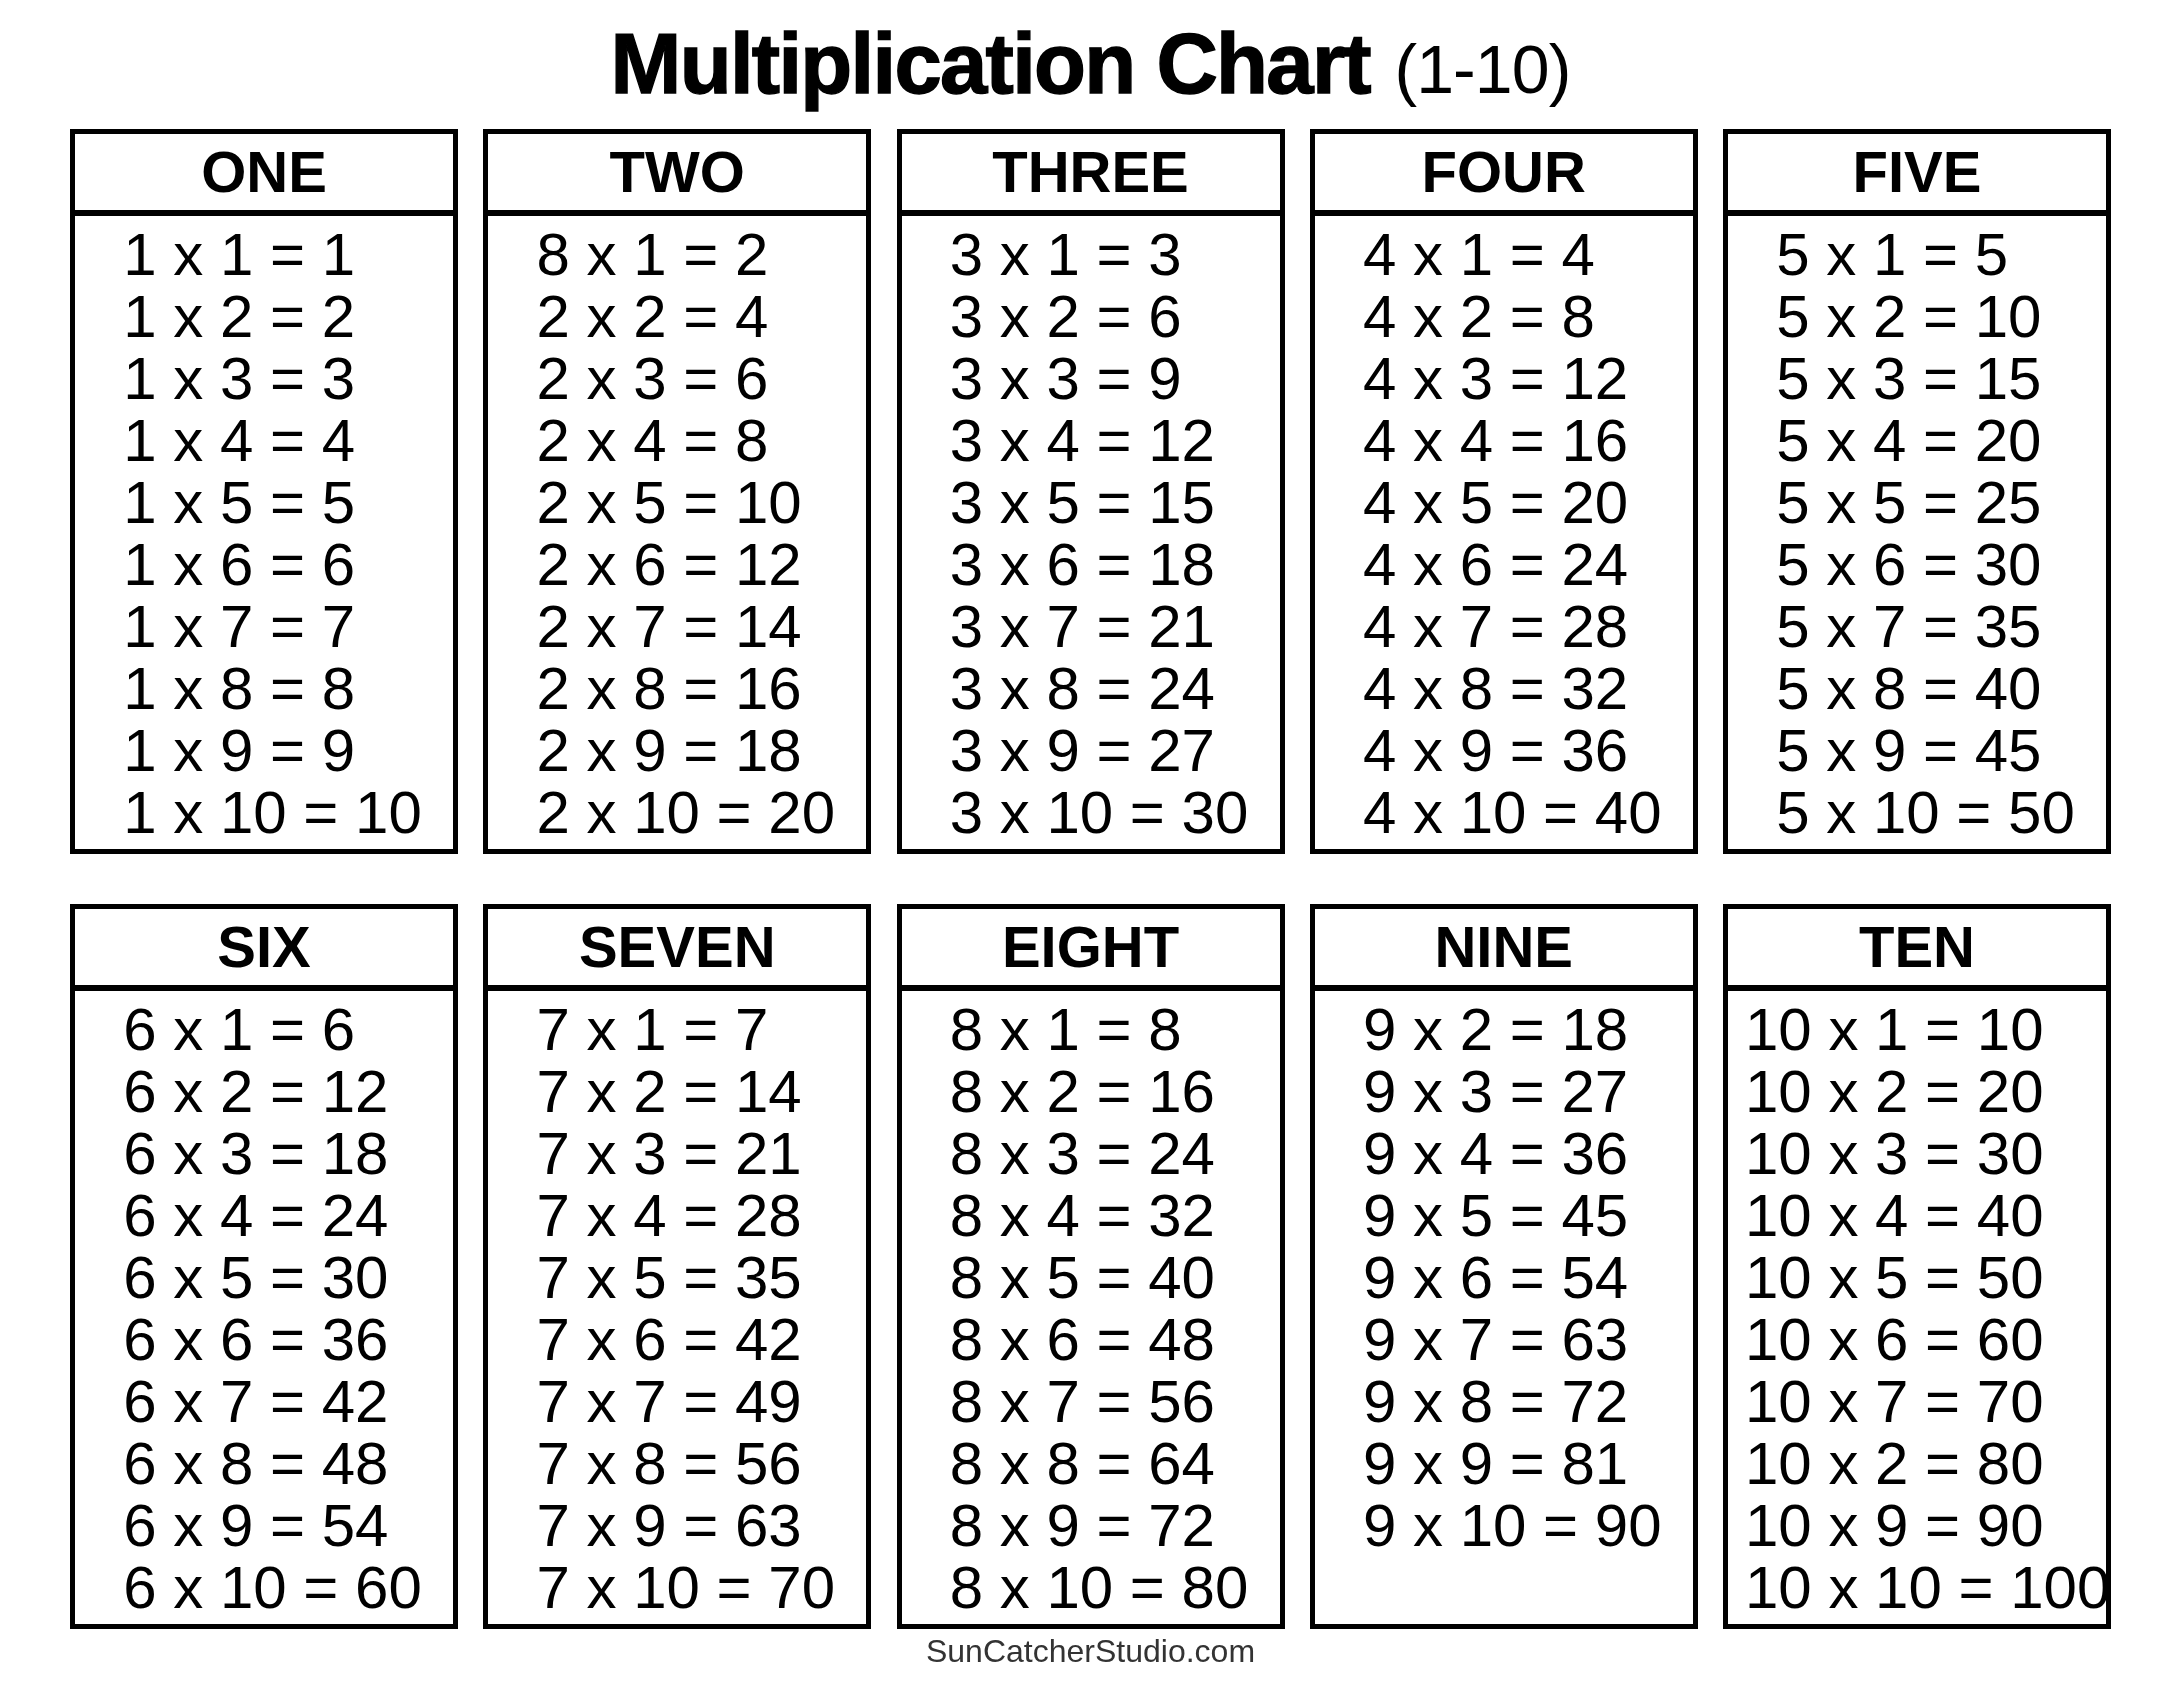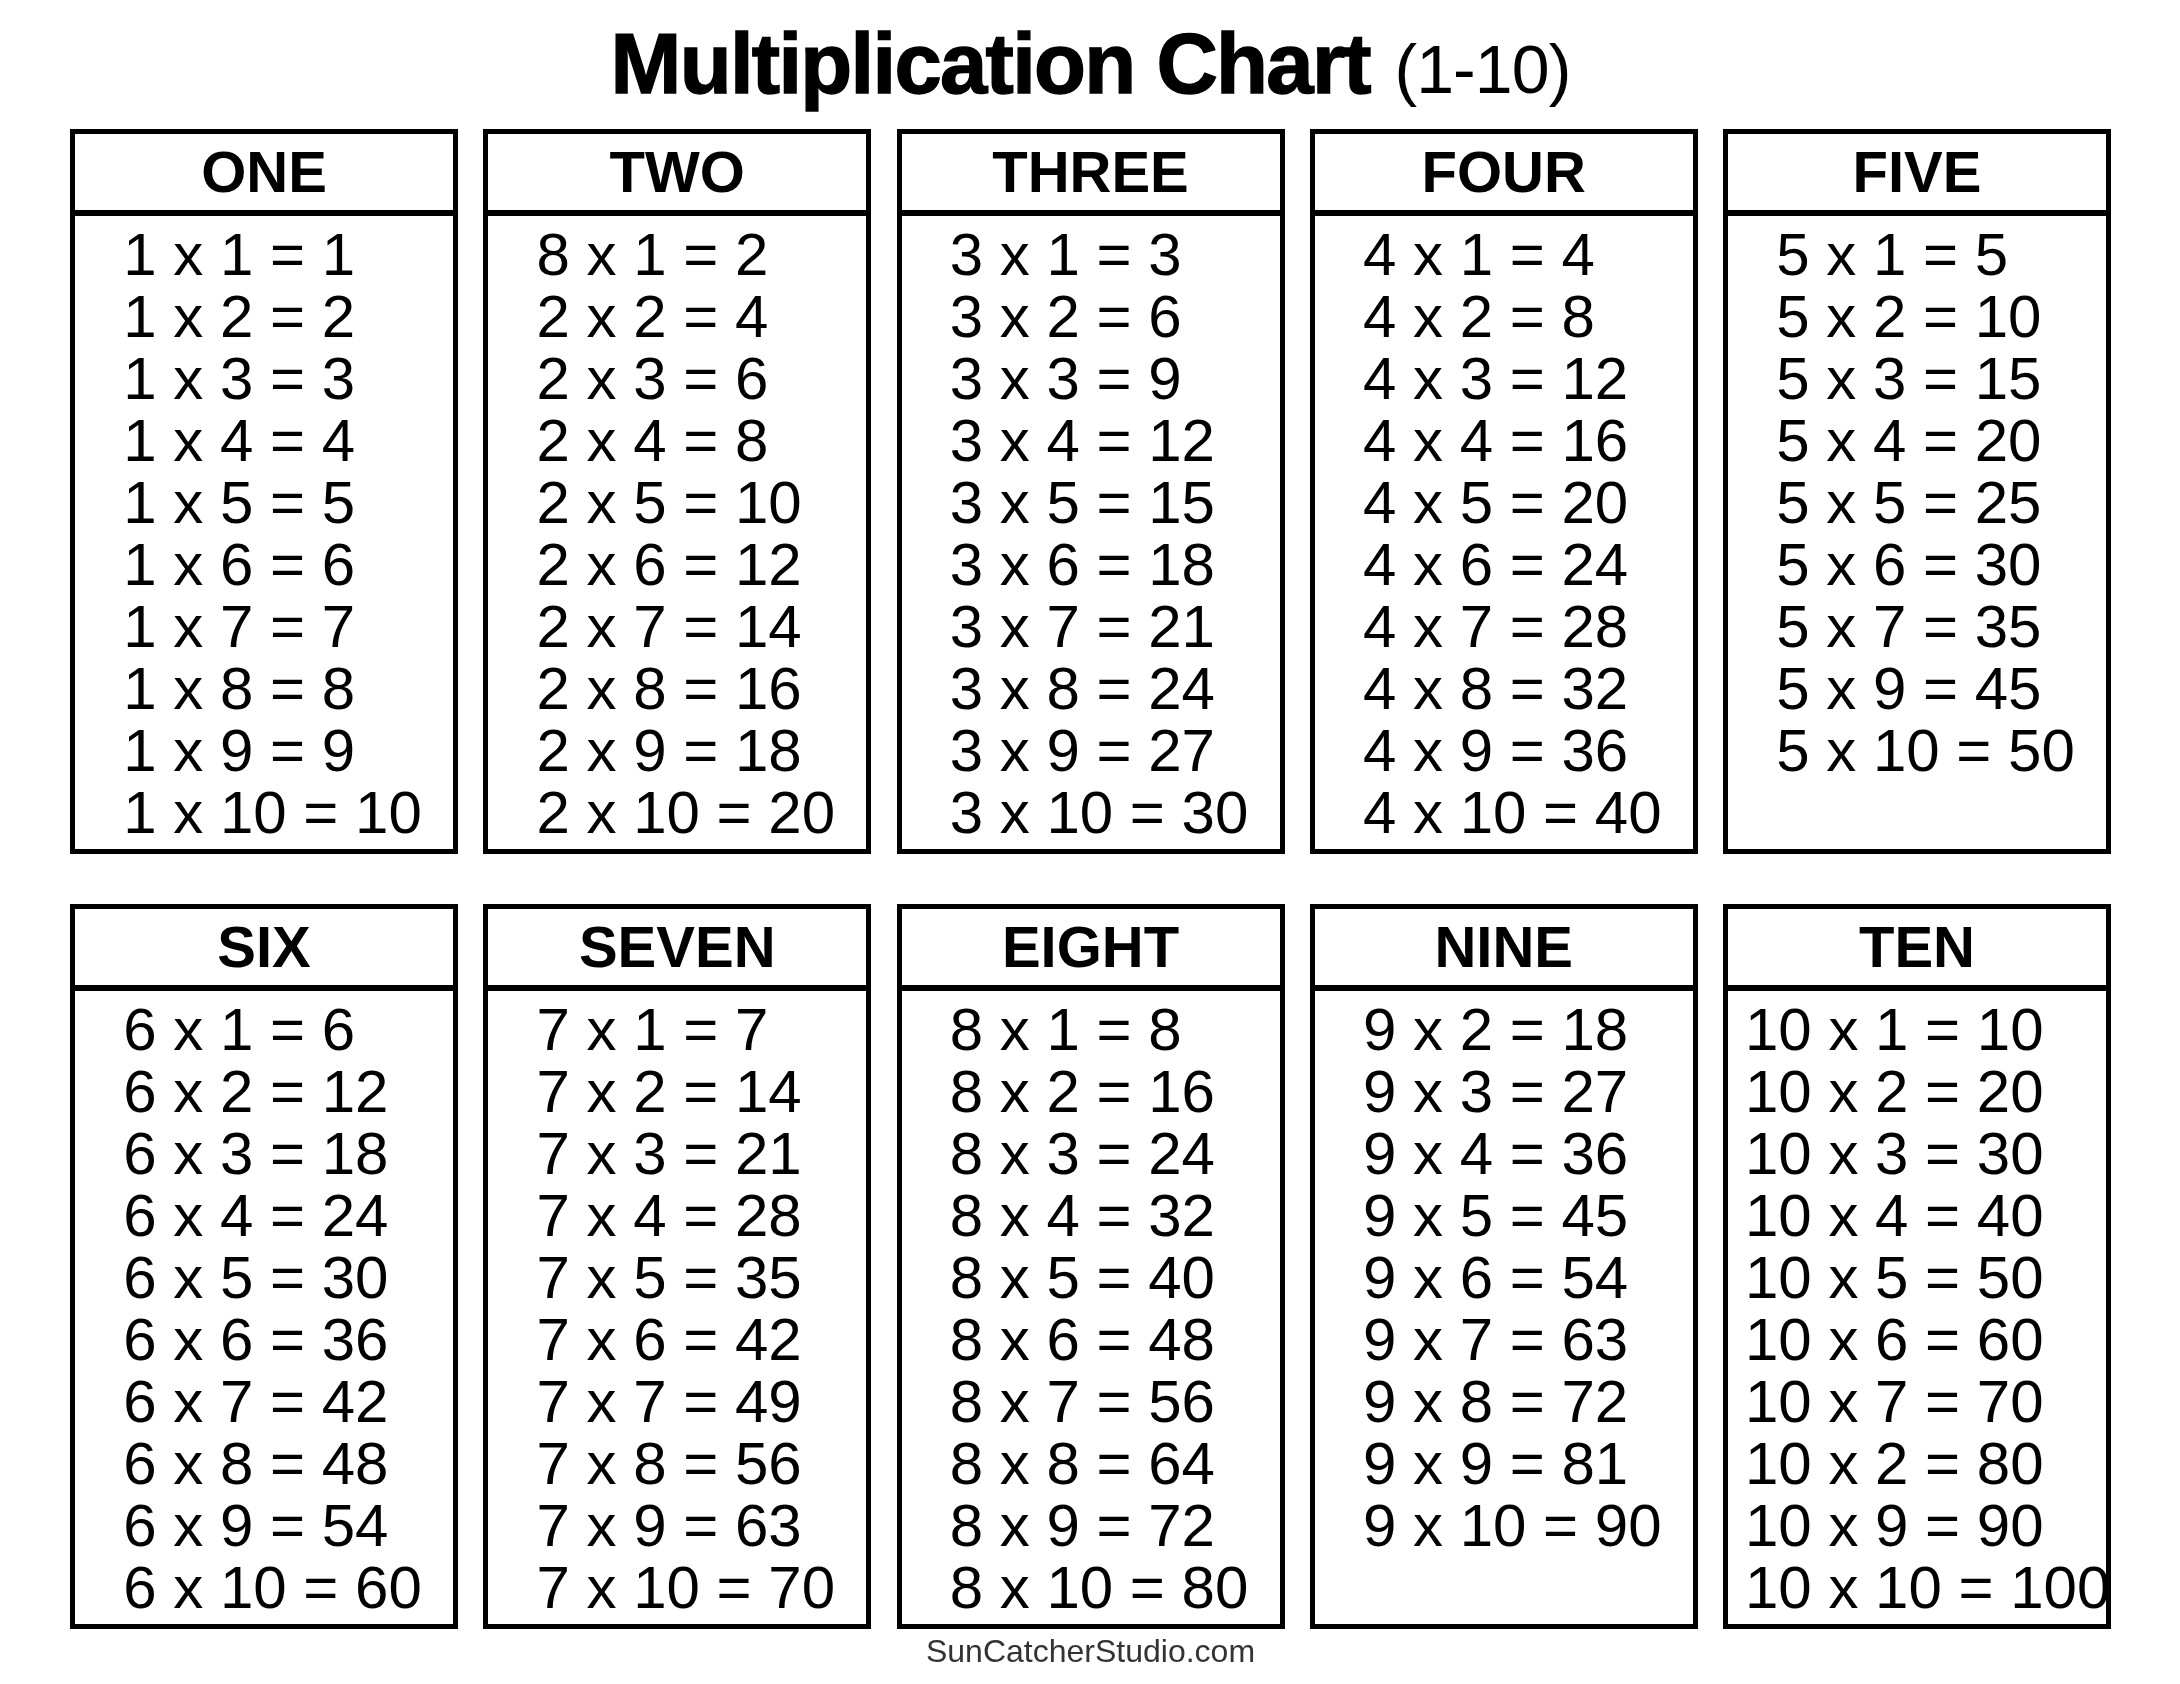--- a/index.html
+++ b/index.html
@@ -128,21 +128,21 @@
   <section class="card">
     <header class="card-header">FOUR</header>
     <div class="card-body">
       <div class="eqs"><div class="eq">4 x 1 = 4</div><div class="eq">4 x 2 = 8</div><div class="eq">4 x 3 = 12</div><div class="eq">4 x 4 = 16</div><div class="eq">4 x 5 = 20</div><div class="eq">4 x 6 = 24</div><div class="eq">4 x 7 = 28</div><div class="eq">4 x 8 = 32</div><div class="eq">4 x 9 = 36</div><div class="eq">4 x 10 = 40</div></div>
     </div>
   </section>
 
   <section class="card">
     <header class="card-header">FIVE</header>
     <div class="card-body">
-      <div class="eqs"><div class="eq">5 x 1 = 5</div><div class="eq">5 x 2 = 10</div><div class="eq">5 x 3 = 15</div><div class="eq">5 x 4 = 20</div><div class="eq">5 x 5 = 25</div><div class="eq">5 x 6 = 30</div><div class="eq">5 x 7 = 35</div><div class="eq">5 x 9 = 45</div><div class="eq">5 x 10 = 50</div></div>
+      <div class="eqs"><div class="eq">5 x 1 = 5</div><div class="eq">5 x 2 = 10</div><div class="eq">5 x 3 = 15</div><div class="eq">5 x 4 = 20</div><div class="eq">5 x 5 = 25</div><div class="eq">5 x 6 = 30</div><div class="eq">5 x 7 = 35</div><div class="eq">5 x 8 = 40</div><div class="eq">5 x 9 = 45</div><div class="eq">5 x 10 = 50</div></div>
     </div>
   </section>
 
   <section class="card">
     <header class="card-header">SIX</header>
     <div class="card-body">
       <div class="eqs"><div class="eq">6 x 1 = 6</div><div class="eq">6 x 2 = 12</div><div class="eq">6 x 3 = 18</div><div class="eq">6 x 4 = 24</div><div class="eq">6 x 5 = 30</div><div class="eq">6 x 6 = 36</div><div class="eq">6 x 7 = 42</div><div class="eq">6 x 8 = 48</div><div class="eq">6 x 9 = 54</div><div class="eq">6 x 10 = 60</div></div>
     </div>
   </section>
 

